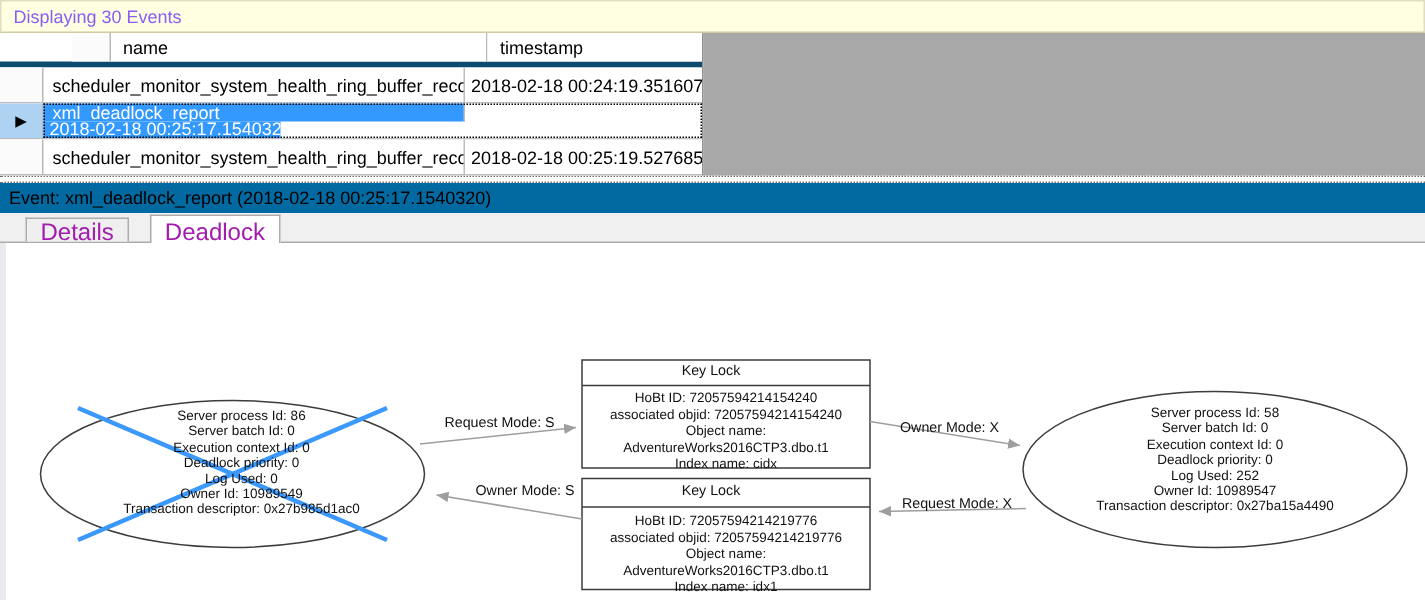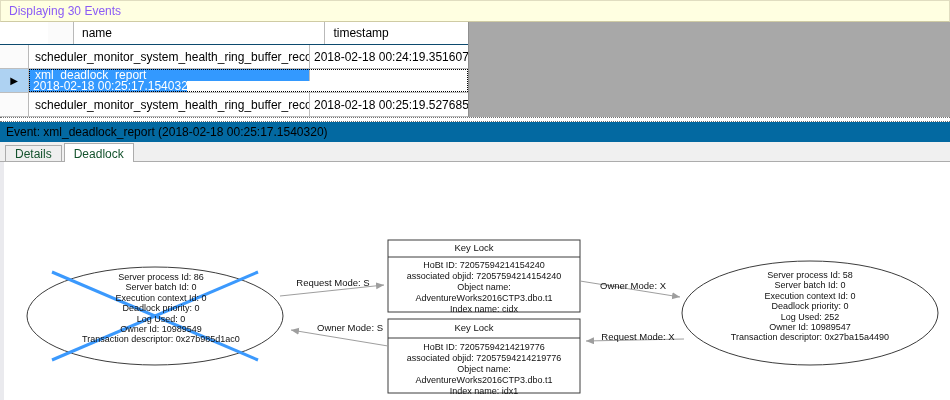--- a/index.html
+++ b/index.html
@@ -7,21 +7,21 @@
     font-family:"Liberation Sans", sans-serif; background:#fff; }
 
   
   .info-bar { height:22px; background:#FFFFE1; border:1px solid #E0DDC0;
     border-bottom:1px solid #CFCBA4; font-size:12px; color:#8b5cf6;
     display:flex; align-items:center; padding-left:8px; }
 
   
   .grid-region { height:95px; background:#A8A8A8; position:relative; }
   .grid-table { width:469px; background:#fff; border-right:1px solid #8f8f8f; }
-  .grid-header { display:flex; height:23px; border-bottom:1px solid #0c4a6e; background:#fff;padding-left:48px; }
+  .grid-header { display:flex; height:23px; border-bottom:4px solid #0c4a6e; background:#fff;padding-left:48px; }
   .corner-cell { width:29px; border-right:1px solid #b9b9b9; background:#fbfbfb; }
   .col-h { font-size:12px; color:#000; display:flex; align-items:center; padding-left:8px;
     border-right:1px solid #b9b9b9; background:#fff; }
   .col-name { width:281px; }
   .col-ts { width:159px; border-right:none; }
   .grid-row { display:flex; height:24px; border-bottom:1px solid #bdbdbd; background:#fff; }
   .row-head { width:29px; border-right:1px solid #b9b9b9; background:#fbfbfb;
     display:flex; align-items:center; justify-content:center; font-size:10px; color:#000; }
   .row-cells { display:flex; flex:1; }
   .grid-cell { font-size:12px; color:#000; display:flex; align-items:center;
@@ -36,22 +36,22 @@
   .splitter { height:5px; background:#fff; border-top:1px dotted #6f6f6f;
     border-bottom:1px dotted #6f6f6f; }
 
   
   .event-bar { height:20px; background:#0369a1; font-size:12px; color:#000;
     display:flex; align-items:center; padding-left:6px; }
 
   
   .tab-strip { height:20px; background:#F0F0F0; display:flex; align-items:flex-end;
     padding-left:5px; border-bottom:1px solid #ACACAC; }
-  .tab { font-size:12px; color:#14532d; border:1px solid #ACACAC; border-bottom:none;
-    padding:1px 9px 2px; background:#EFEFEF; margin-right:2px; height:16px; }
+  .tab { font-size:16px; color:#a21caf; border:1px solid #ACACAC; border-bottom:none;
+    padding:1px 9px 2px; background:#EFEFEF; margin-right:2px; height:16px;margin-left:12px; }
   .tab.active { background:#fff; height:19px; margin-bottom:-1px; padding-top:3px;
     position:relative; z-index:2; }
 
   
   .panel { height:238px; background:#fff; position:relative; }
   .left-strip { position:absolute; left:0; top:0; width:4px; height:100%;
     background:#EAEAEE; }
   .gsvg { position:absolute; left:0; top:0; }
   .g-text { position:absolute; font-size:9px; line-height:10.4px; color:#111;
     text-align:center; white-space:pre-line; }

